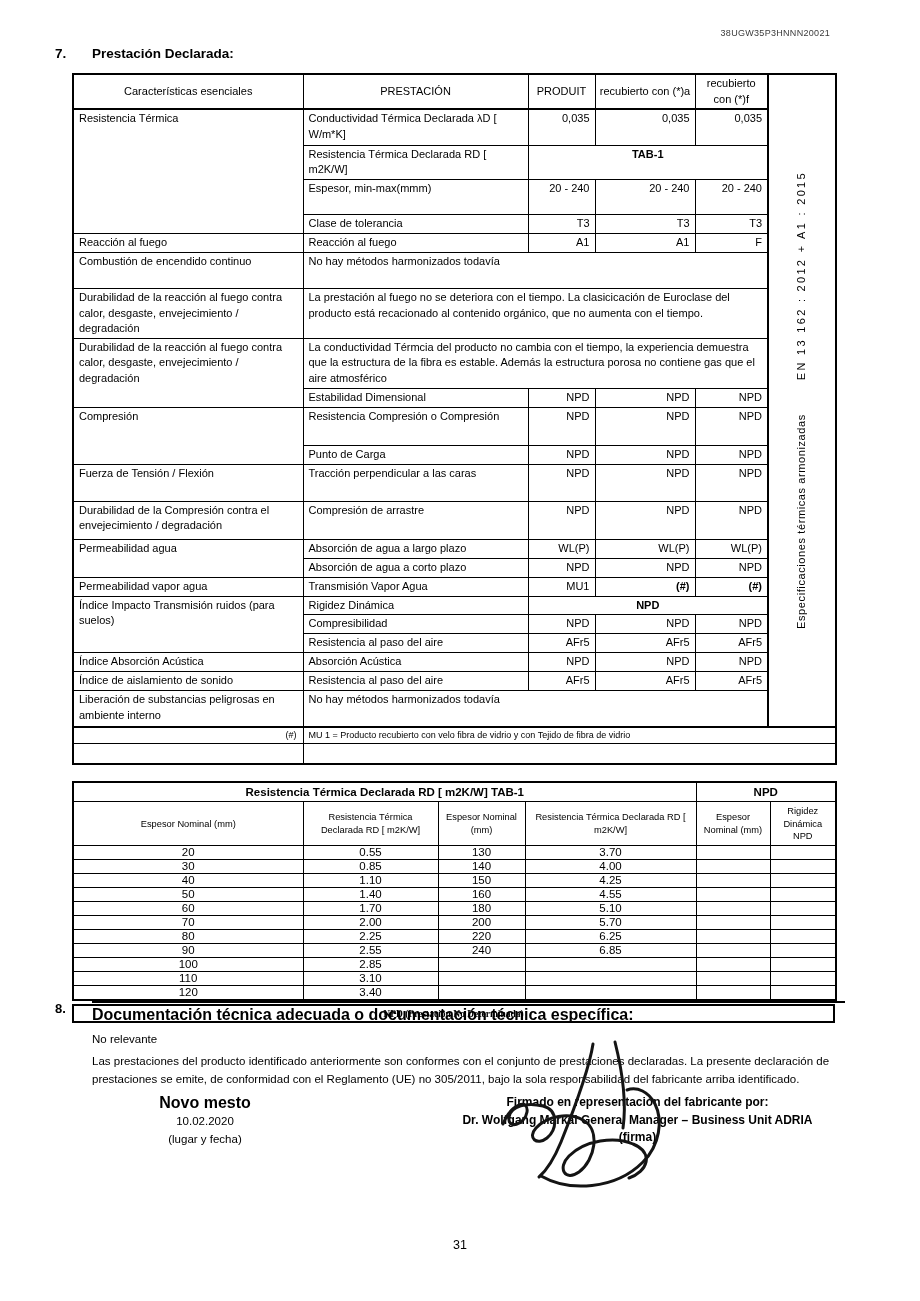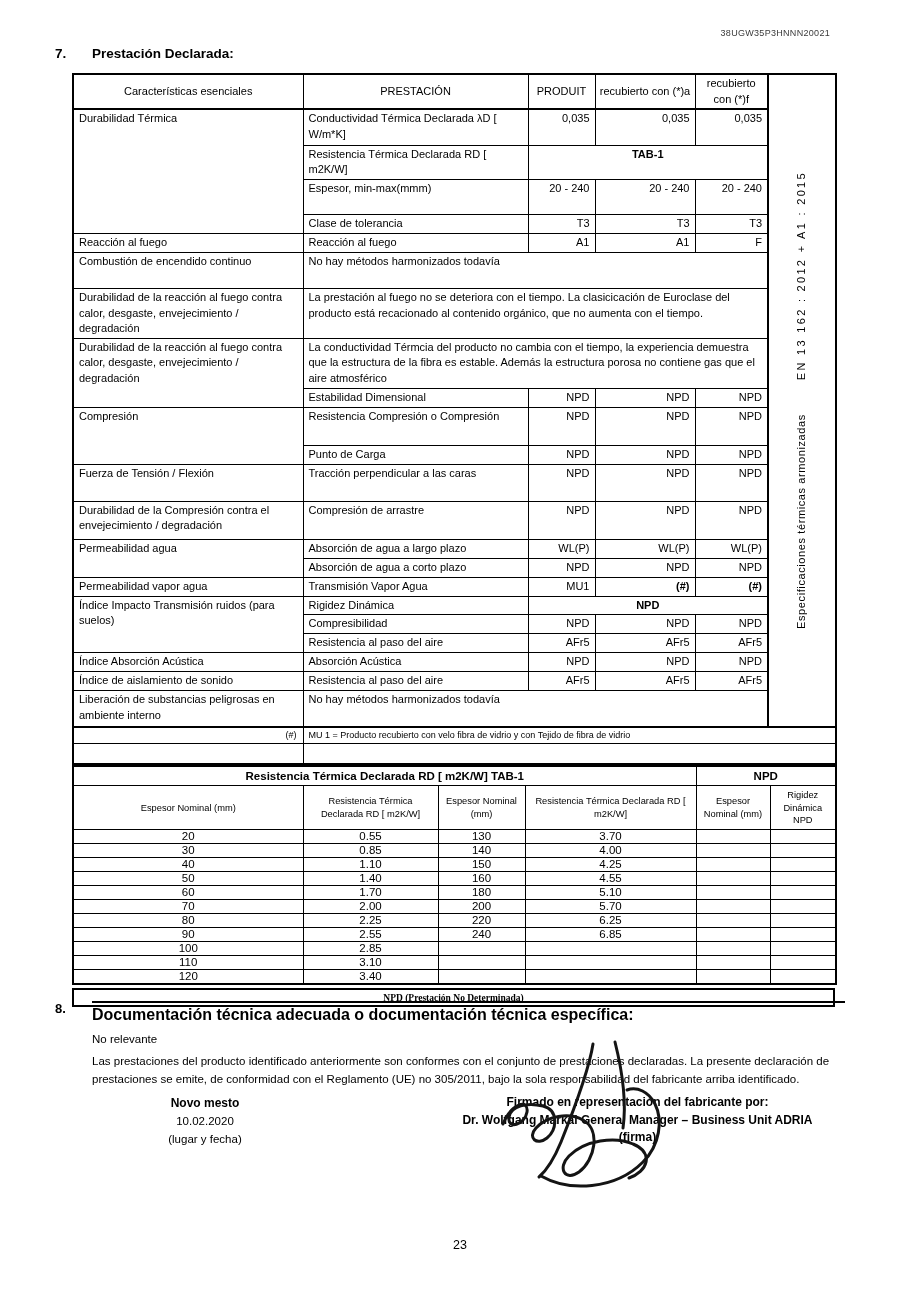--- a/index.html
+++ b/index.html
@@ -19,38 +19,38 @@
   .t1 td.span3{text-align:center;vertical-align:top;}
   .t1 td.vcell{position:relative;border-left:2px solid #000;}
   .vtext{position:absolute;top:50%;left:50%;transform:translate(-50%,-50%) rotate(-90deg);
          white-space:nowrap;font-size:11px;letter-spacing:.6px;}
   .vtext .gap{display:inline-block;width:34px;}
   .vtext .sp2{letter-spacing:2.3px;}
   .t1 tr.fnrow td{border-top:2px solid #000;font-size:9px;line-height:1.2;vertical-align:middle;}
   .t1 td.fnmark{text-align:right;padding-right:6px;}
   .t1 tr.emptyrow td{border-bottom:none;}
 
-  .t2{border:2px solid #000;margin-top:0;}
+  .t2{border:2px solid #000;margin-top:16px;}
   .t2 td{border:1px solid #000;padding:0 4px;text-align:center;overflow:hidden;}
   .t2 .title td{font-weight:bold;font-size:11.5px;vertical-align:middle;}
   .t2 .sub td{font-size:9.3px;line-height:1.35;vertical-align:middle;padding:2px 4px;}
   .t2 .d td{font-size:11.5px;line-height:13px;vertical-align:top;}
 
   .npd-bar{border:2px solid #000;margin-top:3px;height:15px;display:flex;align-items:center;
            justify-content:center;font-weight:bold;font-size:9.5px;font-family:Liberation Serif, serif;}
 
   .s8{position:absolute;left:55px;top:1001px;width:790px;font-size:11.5px;}
   .s8-head{display:flex;}
   .s8-num{width:37px;font-weight:bold;font-size:13px;}
   .s8-body{flex:1;border-top:2px solid #000;padding-top:3px;font-weight:bold;font-size:16px;}
   .s8-text{margin-left:37px;margin-top:7px;line-height:1.55;}
   .s8-text .nr{margin-bottom:4px;}
 
   .sig-left{position:absolute;left:115px;top:1094px;width:180px;text-align:center;font-size:11.5px;line-height:18px;}
-  .sig-left .place{font-weight:bold;font-size:12px;}
+  .sig-left .place{font-weight:bold;font-size:16px;}
   .sig-right{position:absolute;left:430px;top:1094px;width:415px;text-align:center;
              font-weight:bold;font-size:12px;line-height:17.5px;}
   .sig-svg{position:absolute;left:497px;top:1040px;width:185px;height:158px;}
   .pageno{position:absolute;left:0;width:920px;top:1238px;text-align:center;font-size:12.5px;}
 </style>
 </head>
 <body>
 
 <div class="page">
 
@@ -79,21 +79,21 @@
         <td>PRODUIT</td>
         <td>recubierto con (*)a</td>
         <td>recubierto con  (*)f</td>
         <td class="vcell" rowspan="23">
           <div class="vtext">
             <span>Especificaciones térmicas armonizadas</span><span class="gap"></span><span class="sp2">EN 13 162 : 2012 + A1 : 2015</span>
           </div>
         </td>
       </tr>
       <tr style="height:36px">
-        <td rowspan="4">Durabilidad Térmica</td>
+        <td rowspan="4">Resistencia Térmica</td>
         <td>Conductividad Térmica Declarada λD [ W/m*K]</td>
         <td class="v">0,035</td>
         <td class="v">0,035</td>
         <td class="v">0,035</td>
       </tr>
       <tr style="height:28px">
         <td>Resistencia Térmica Declarada RD [ m2K/W]</td>
         <td class="span3 b" colspan="3">TAB-1</td>
       </tr>
       <tr style="height:35px">
@@ -369,15 +369,15 @@
 
   <svg class="sig-svg" viewBox="0 0 185 158">
     <g fill="none" stroke="#141414" stroke-width="3" stroke-linecap="round">
       <path d="M96 4 C92 30 76 72 64 102 C57 119 50 130 42 137"></path>
       <path d="M6 84 C14 64 32 58 30 72 C28 85 10 90 12 77 C14 66 30 62 46 66 C62 70 60 90 50 98 C40 106 30 98 39 88 C50 76 72 72 86 80 C104 90 98 120 82 132 C68 142 60 128 72 116 C88 100 118 96 136 104 C158 113 150 132 132 138"></path>
       <path d="M44 136 C72 152 118 150 146 122 C163 105 166 80 158 64 C152 52 140 46 130 50"></path>
       <path d="M118 2 C124 26 130 60 126 88"></path>
     </g>
   </svg>
 
-  <div class="pageno">23</div>
+  <div class="pageno">31</div>
 
 </div>
 
 </body></html>

